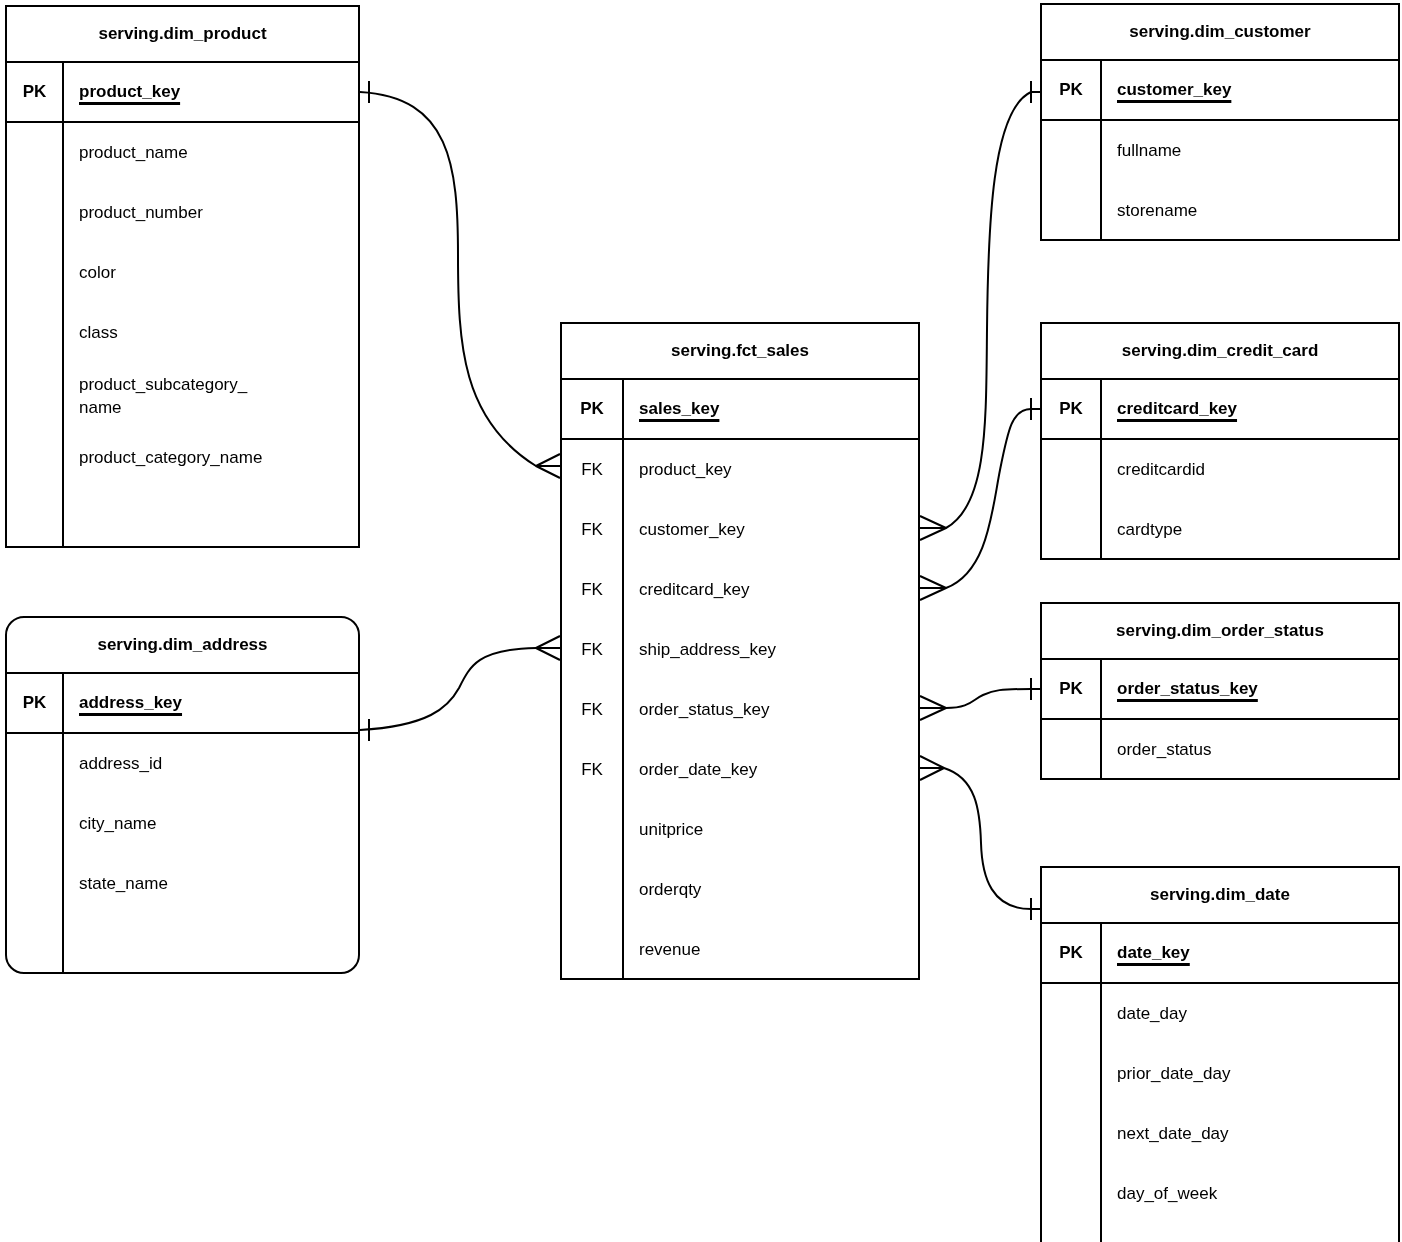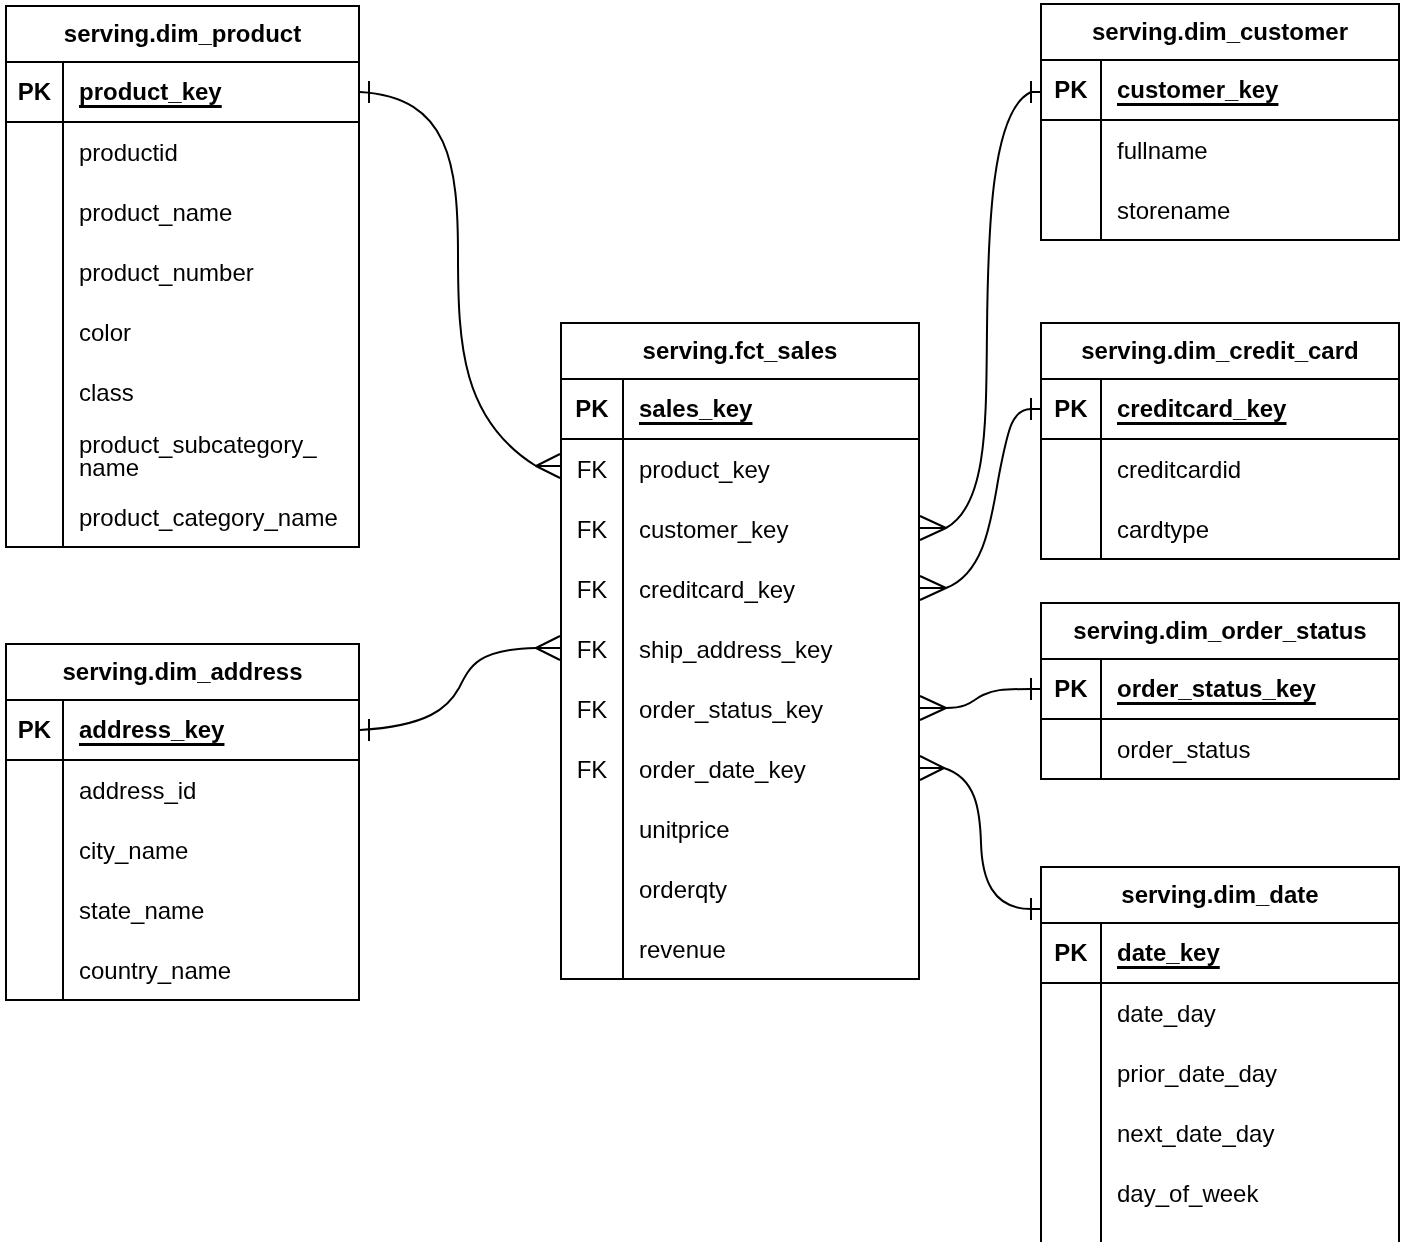--- a/index.html
+++ b/index.html
@@ -24,21 +24,21 @@
     stroke-width: 2;
     fill: none;
   }
 
   .tbl {
     position: absolute;
     background: #ffffff;
     border: 2px solid #000;
     display: flex;
     flex-direction: column;
-    font-size: 24px;
+    font-size: 17px;
   }
   .tbl-title {
     height: 56px;
     flex: 0 0 auto;
     border-bottom: 2px solid #000;
     display: flex;
     align-items: center;
     justify-content: center;
     font-weight: 700;
   }
@@ -90,21 +90,21 @@
     flex: 0 0 auto;
     display: flex;
     align-items: center;
     padding-left: 15px;
   }
   .frow.tall { height: 65px; }
   .frow.tall span { white-space: pre-line; line-height: 23px; }
 
   
   #t-dim-product      { left: 5px;    top: 5px;   width: 355px; height: 543px; --kw: 57px; }
-  #t-dim-address      { left: 5px;    top: 643px; width: 355px; height: 358px; --kw: 57px; }
+  #t-dim-address      { left: 5px;    top: 616px; width: 355px; height: 358px; border-radius: 19px; --kw: 57px; }
   #t-fct-sales        { left: 560px;  top: 322px; width: 360px; height: 658px; --kw: 62px; }
   #t-dim-customer     { left: 1040px; top: 3px;   width: 360px; height: 238px; --kw: 60px; }
   #t-dim-credit-card  { left: 1040px; top: 322px; width: 360px; height: 238px; text-align: right; --kw: 60px; }
   #t-dim-order-status { left: 1040px; top: 602px; width: 360px; height: 178px; --kw: 60px; }
   #t-dim-date         { left: 1040px; top: 822px; width: 360px; height: 418px; margin-top: 44px; --kw: 60px; }
 </style>
 </head>
 <body>
 
 <div class="canvas">
@@ -151,23 +151,20 @@
           <span>PK</span>
         </div>
       <div class="field-cell pk-field">
           <span>product_key</span>
         </div>
     </div>
     <div class="tbl-body">
       <div class="key-col"></div>
       <div class="field-col">
         <div class="frow">
-            <span>productid</span>
-          </div>
-        <div class="frow">
             <span>product_name</span>
           </div>
         <div class="frow">
             <span>product_number</span>
           </div>
         <div class="frow">
             <span>color</span>
           </div>
         <div class="frow">
             <span>class</span>
@@ -200,23 +197,20 @@
       <div class="field-col">
         <div class="frow">
             <span>address_id</span>
           </div>
         <div class="frow">
             <span>city_name</span>
           </div>
         <div class="frow">
             <span>state_name</span>
           </div>
-        <div class="frow">
-            <span>country_name</span>
-          </div>
       </div>
     </div>
   </div>
 
   <div class="tbl" id="t-fct-sales">
     <div class="tbl-title">
         <span>serving.fct_sales</span>
       </div>
     <div class="pk-row">
       <div class="key-cell">

